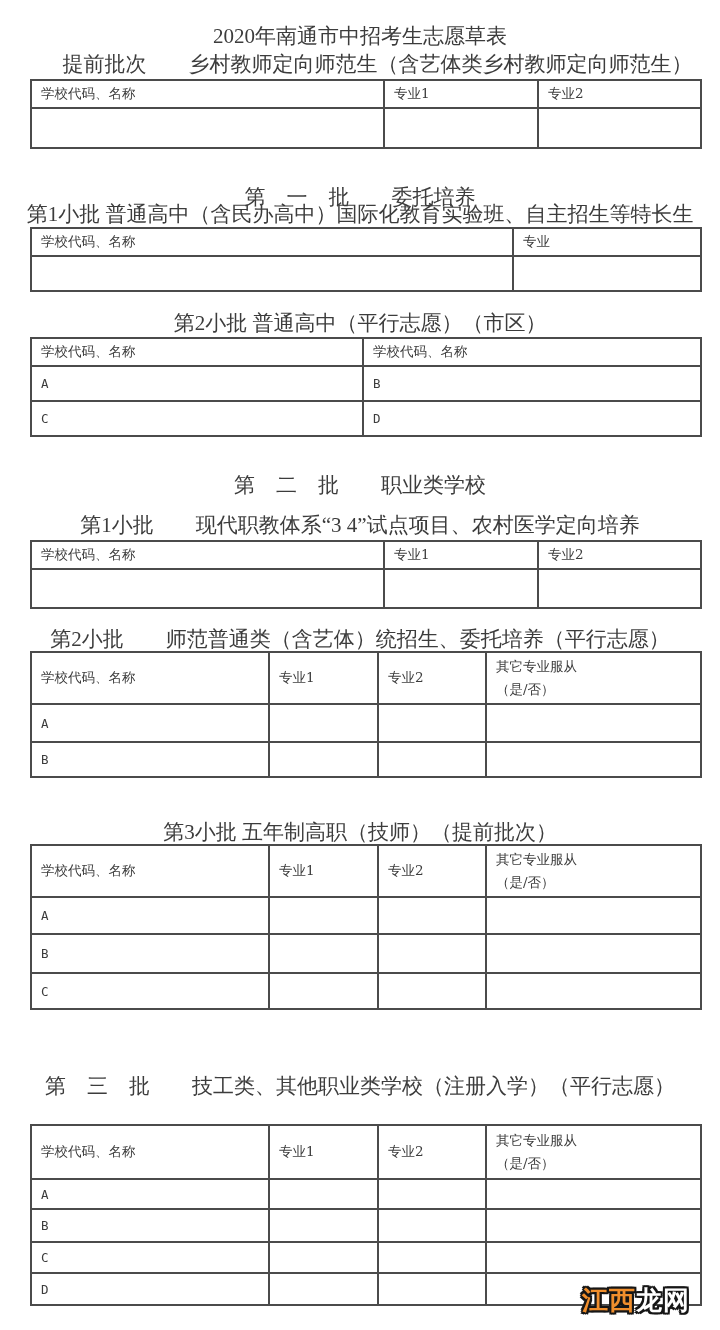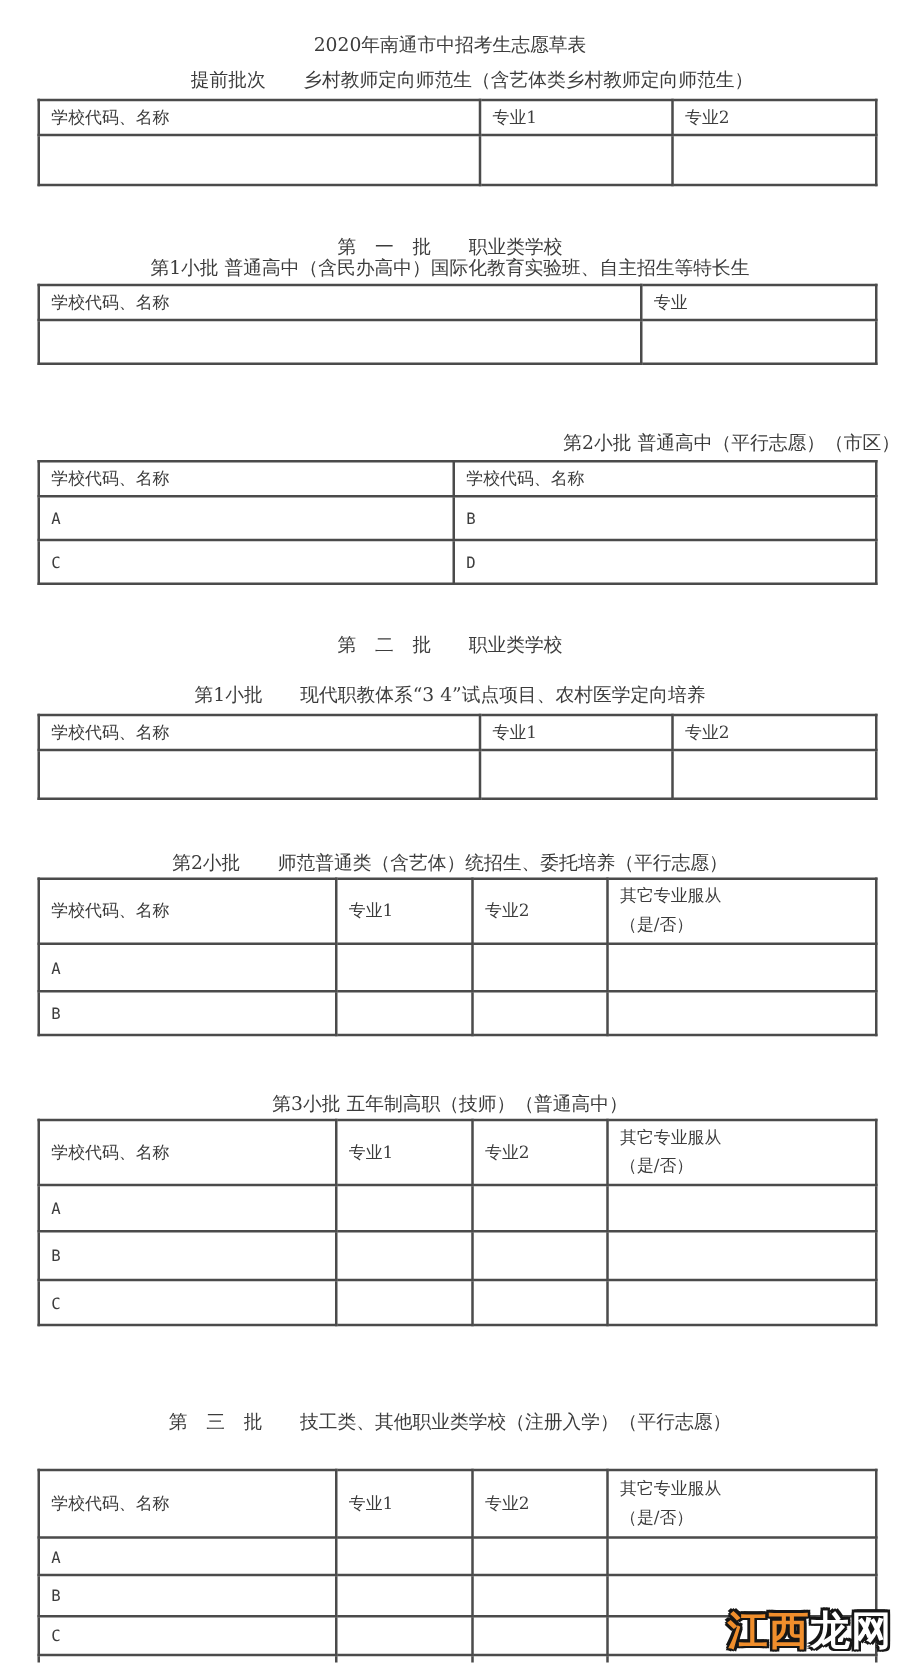--- a/index.html
+++ b/index.html
@@ -7,33 +7,34 @@
     width: 720px;
     height: 1330px;
     background: #ffffff;
     position: relative;
     overflow: hidden;
     font-family: "DejaVu Serif", serif;
     color: #3c3c3c;
   }
   .heading {
     text-align: center;
-    font-size: 15px;
+    font-size: 21px;
     line-height: 16px;
     color: #3c3c3c;
     white-space: pre;
+    font-family: Liberation Serif, serif;
   }
   .page-title { padding-top: 28px; }
   .sub0  { margin-top: 12px; margin-left: 35px; }
   .batch1{ margin-top: 40px; }
   .sub1  { margin-top: 1px; }
-  .sub2  { margin-top: 54px; text-align: right; }
+  .sub2  { margin-top: 23px; }
   .batch3{ margin-top: 40px; }
   .sub3  { margin-top: 24px; }
-  .sub4  { margin-top: 42px; }
+  .sub4  { margin-top: 22px; }
   .sub5  { margin-top: 46px; }
   .batch6{ margin-top: 68px; }
 
   table {
     border-collapse: collapse;
     table-layout: fixed;
     width: 670px;
     margin-left: 30px;
   }
   td {
@@ -74,21 +75,21 @@
   tr.d0 td, tr.d1 td, tr.d2 td, tr.d3 td {
     font-family: "DejaVu Sans Mono", monospace;
     font-size: 12.5px;
   }
 
   .watermark {
     position: absolute;
     left: 582px;
     top: 1283px;
     font-family: "DejaVu Sans", sans-serif;
-    font-size: 32px;
+    font-size: 26px;
     font-weight: bold;
     letter-spacing: 1px;
     white-space: nowrap;
     text-shadow:
       -2px 0 0 #161616, 2px 0 0 #161616, 0 -2px 0 #161616, 0 2px 0 #161616,
       -2px -2px 0 #161616, 2px 2px 0 #161616, -2px 2px 0 #161616, 2px -2px 0 #161616;
   }
   .wm-left  { color: #f08e2c; }
   .wm-right { color: #ffffff; }
 </style>
@@ -111,21 +112,21 @@
     <td>专业2</td>
   </tr>
   <tr class="d0">
     <td></td>
     <td></td>
     <td></td>
   </tr>
 </tbody>
   </table>
 
-<div class="heading batch1">第　一　批　　职业类学校</div>
+<div class="heading batch1">第　一　批　　委托培养</div>
 <div class="heading sub1">第1小批 普通高中（含民办高中）国际化教育实验班、自主招生等特长生</div>
 <table class="t1 col2a">
   <colgroup>
       <col class="c1">
       <col class="c2">
     </colgroup>
   <tbody>
       <tr class="hd">
     <td>学校代码、名称</td>
     <td>专业</td>
@@ -207,21 +208,21 @@
   </tr>
   <tr class="d1">
     <td>B</td>
     <td></td>
     <td></td>
     <td></td>
   </tr>
 </tbody>
   </table>
 
-<div class="heading sub5">第3小批 五年制高职（技师）（普通高中）</div>
+<div class="heading sub5">第3小批 五年制高职（技师）（提前批次）</div>
 <table class="t5 col4">
   <colgroup>
       <col class="c1">
       <col class="c2">
       <col class="c3">
       <col class="c4">
     </colgroup>
   <tbody>
       <tr class="hd">
     <td>学校代码、名称</td>

